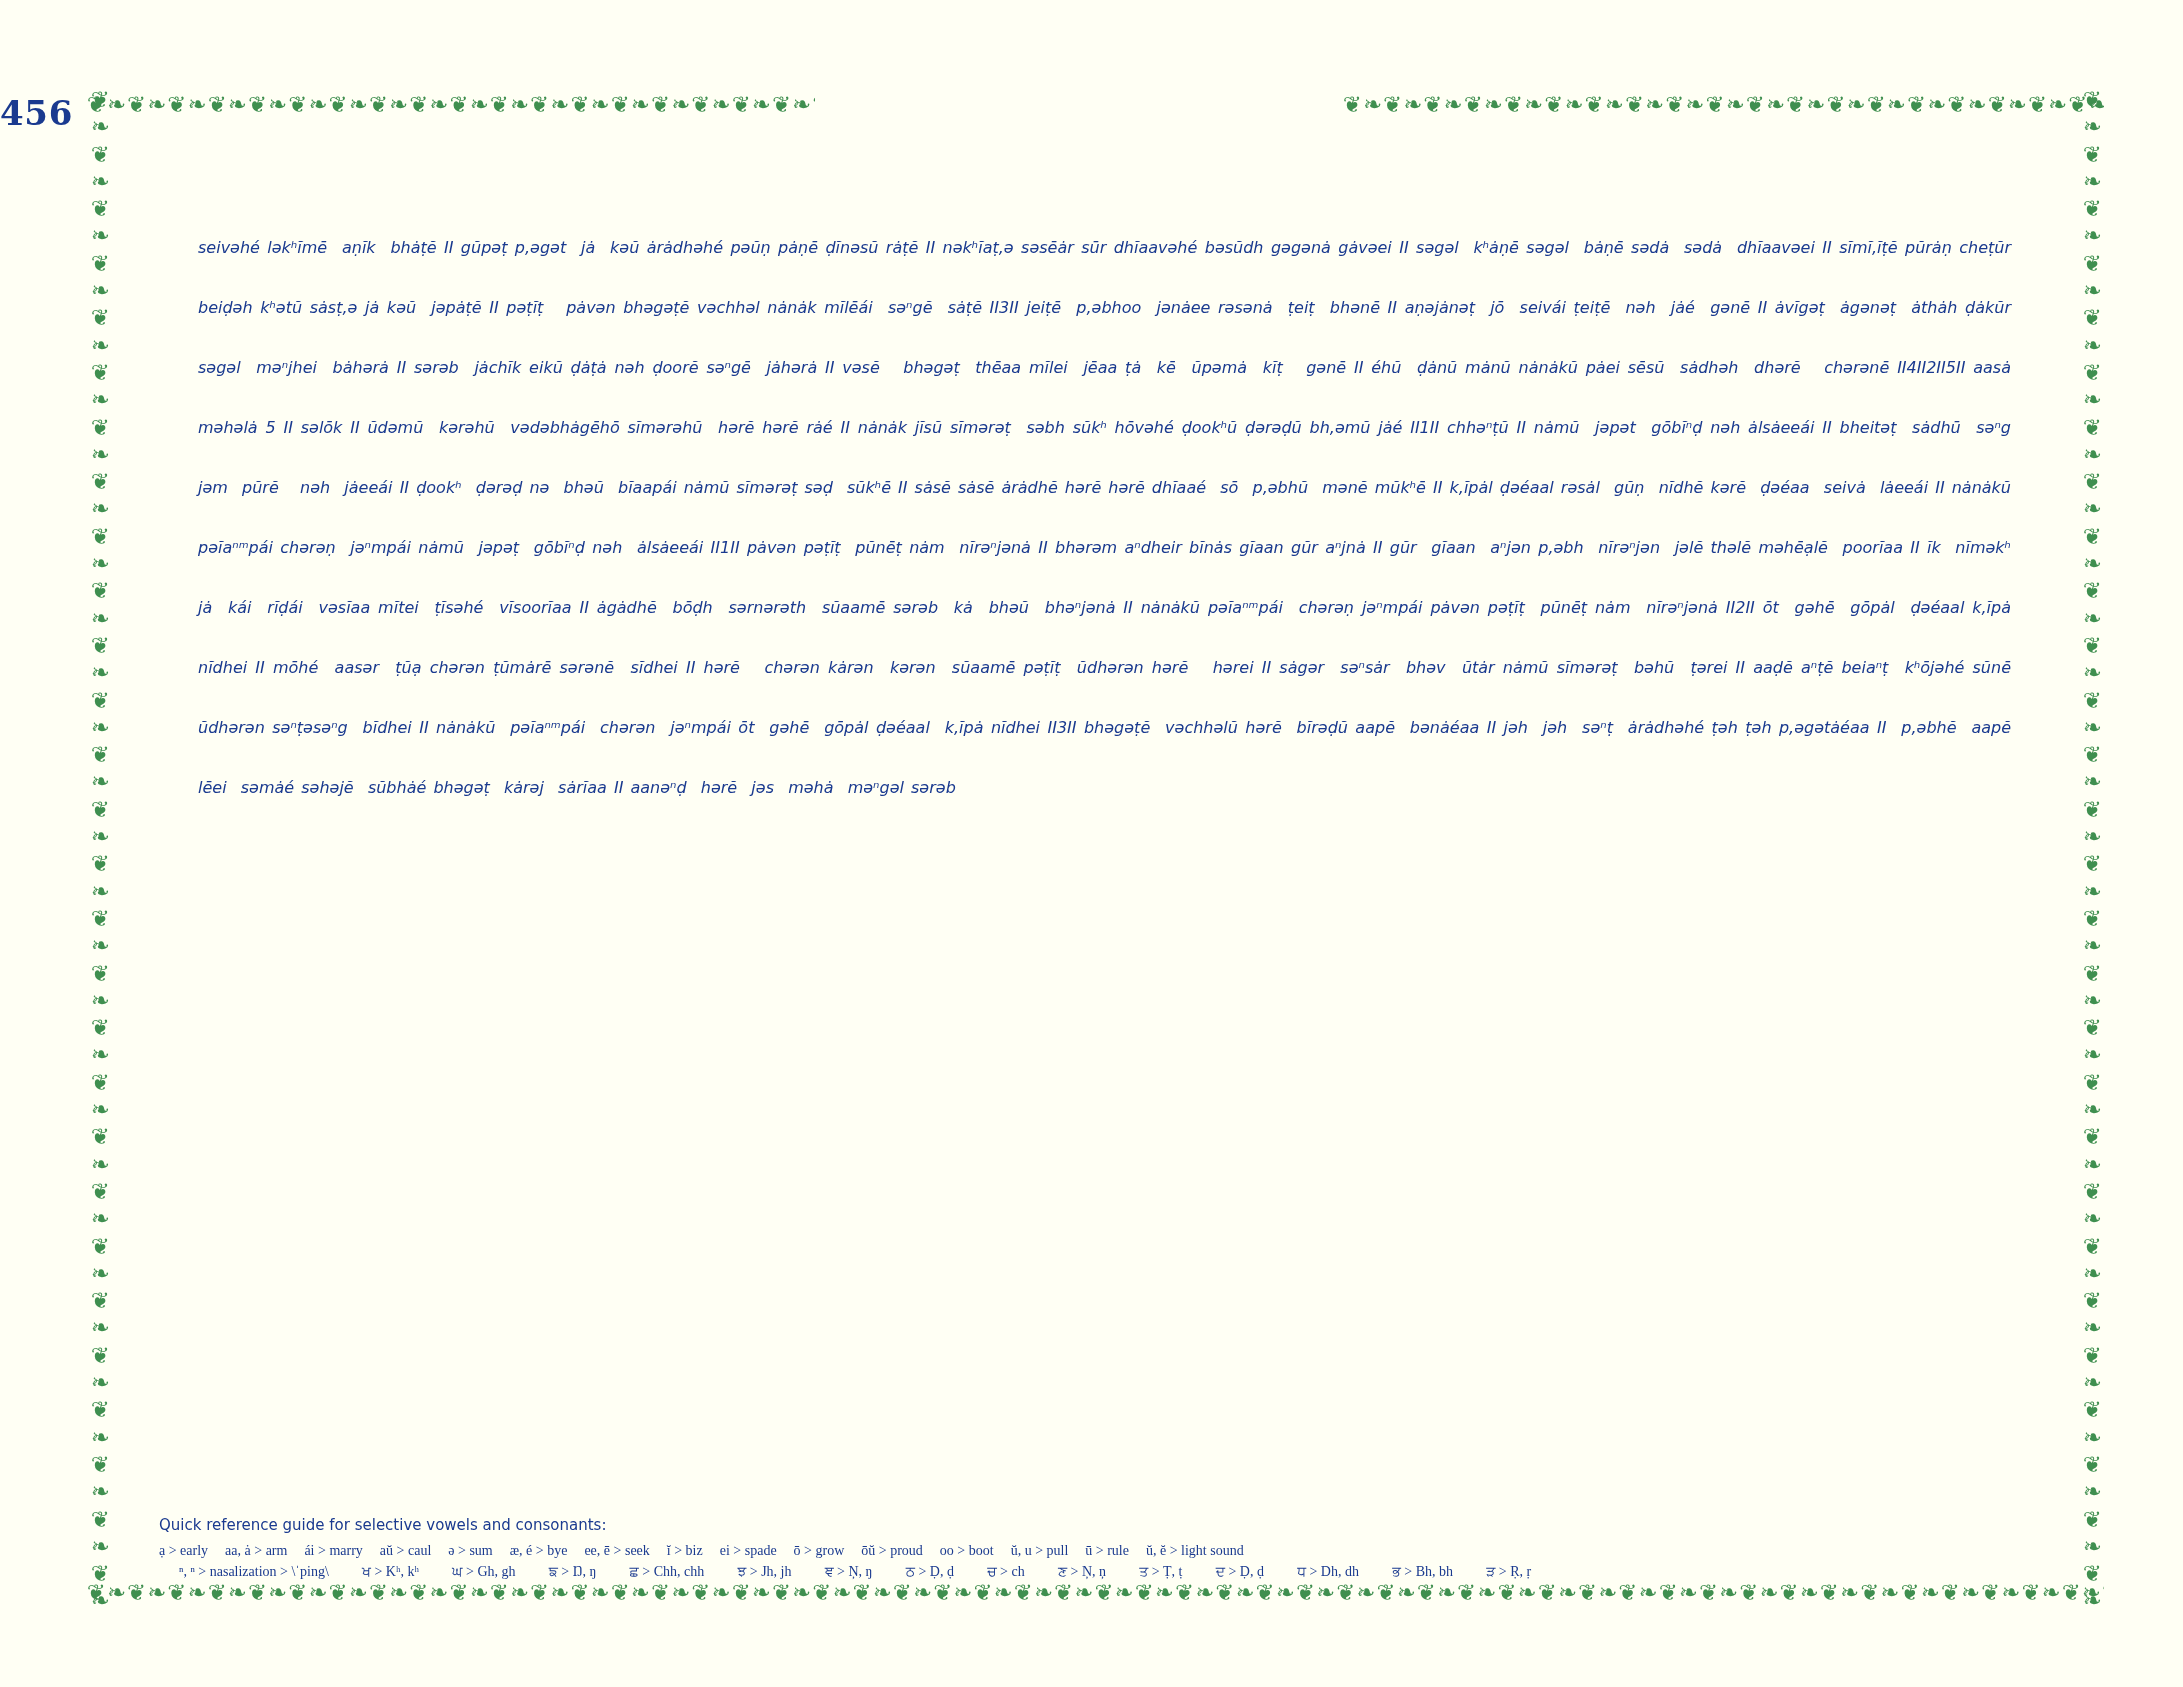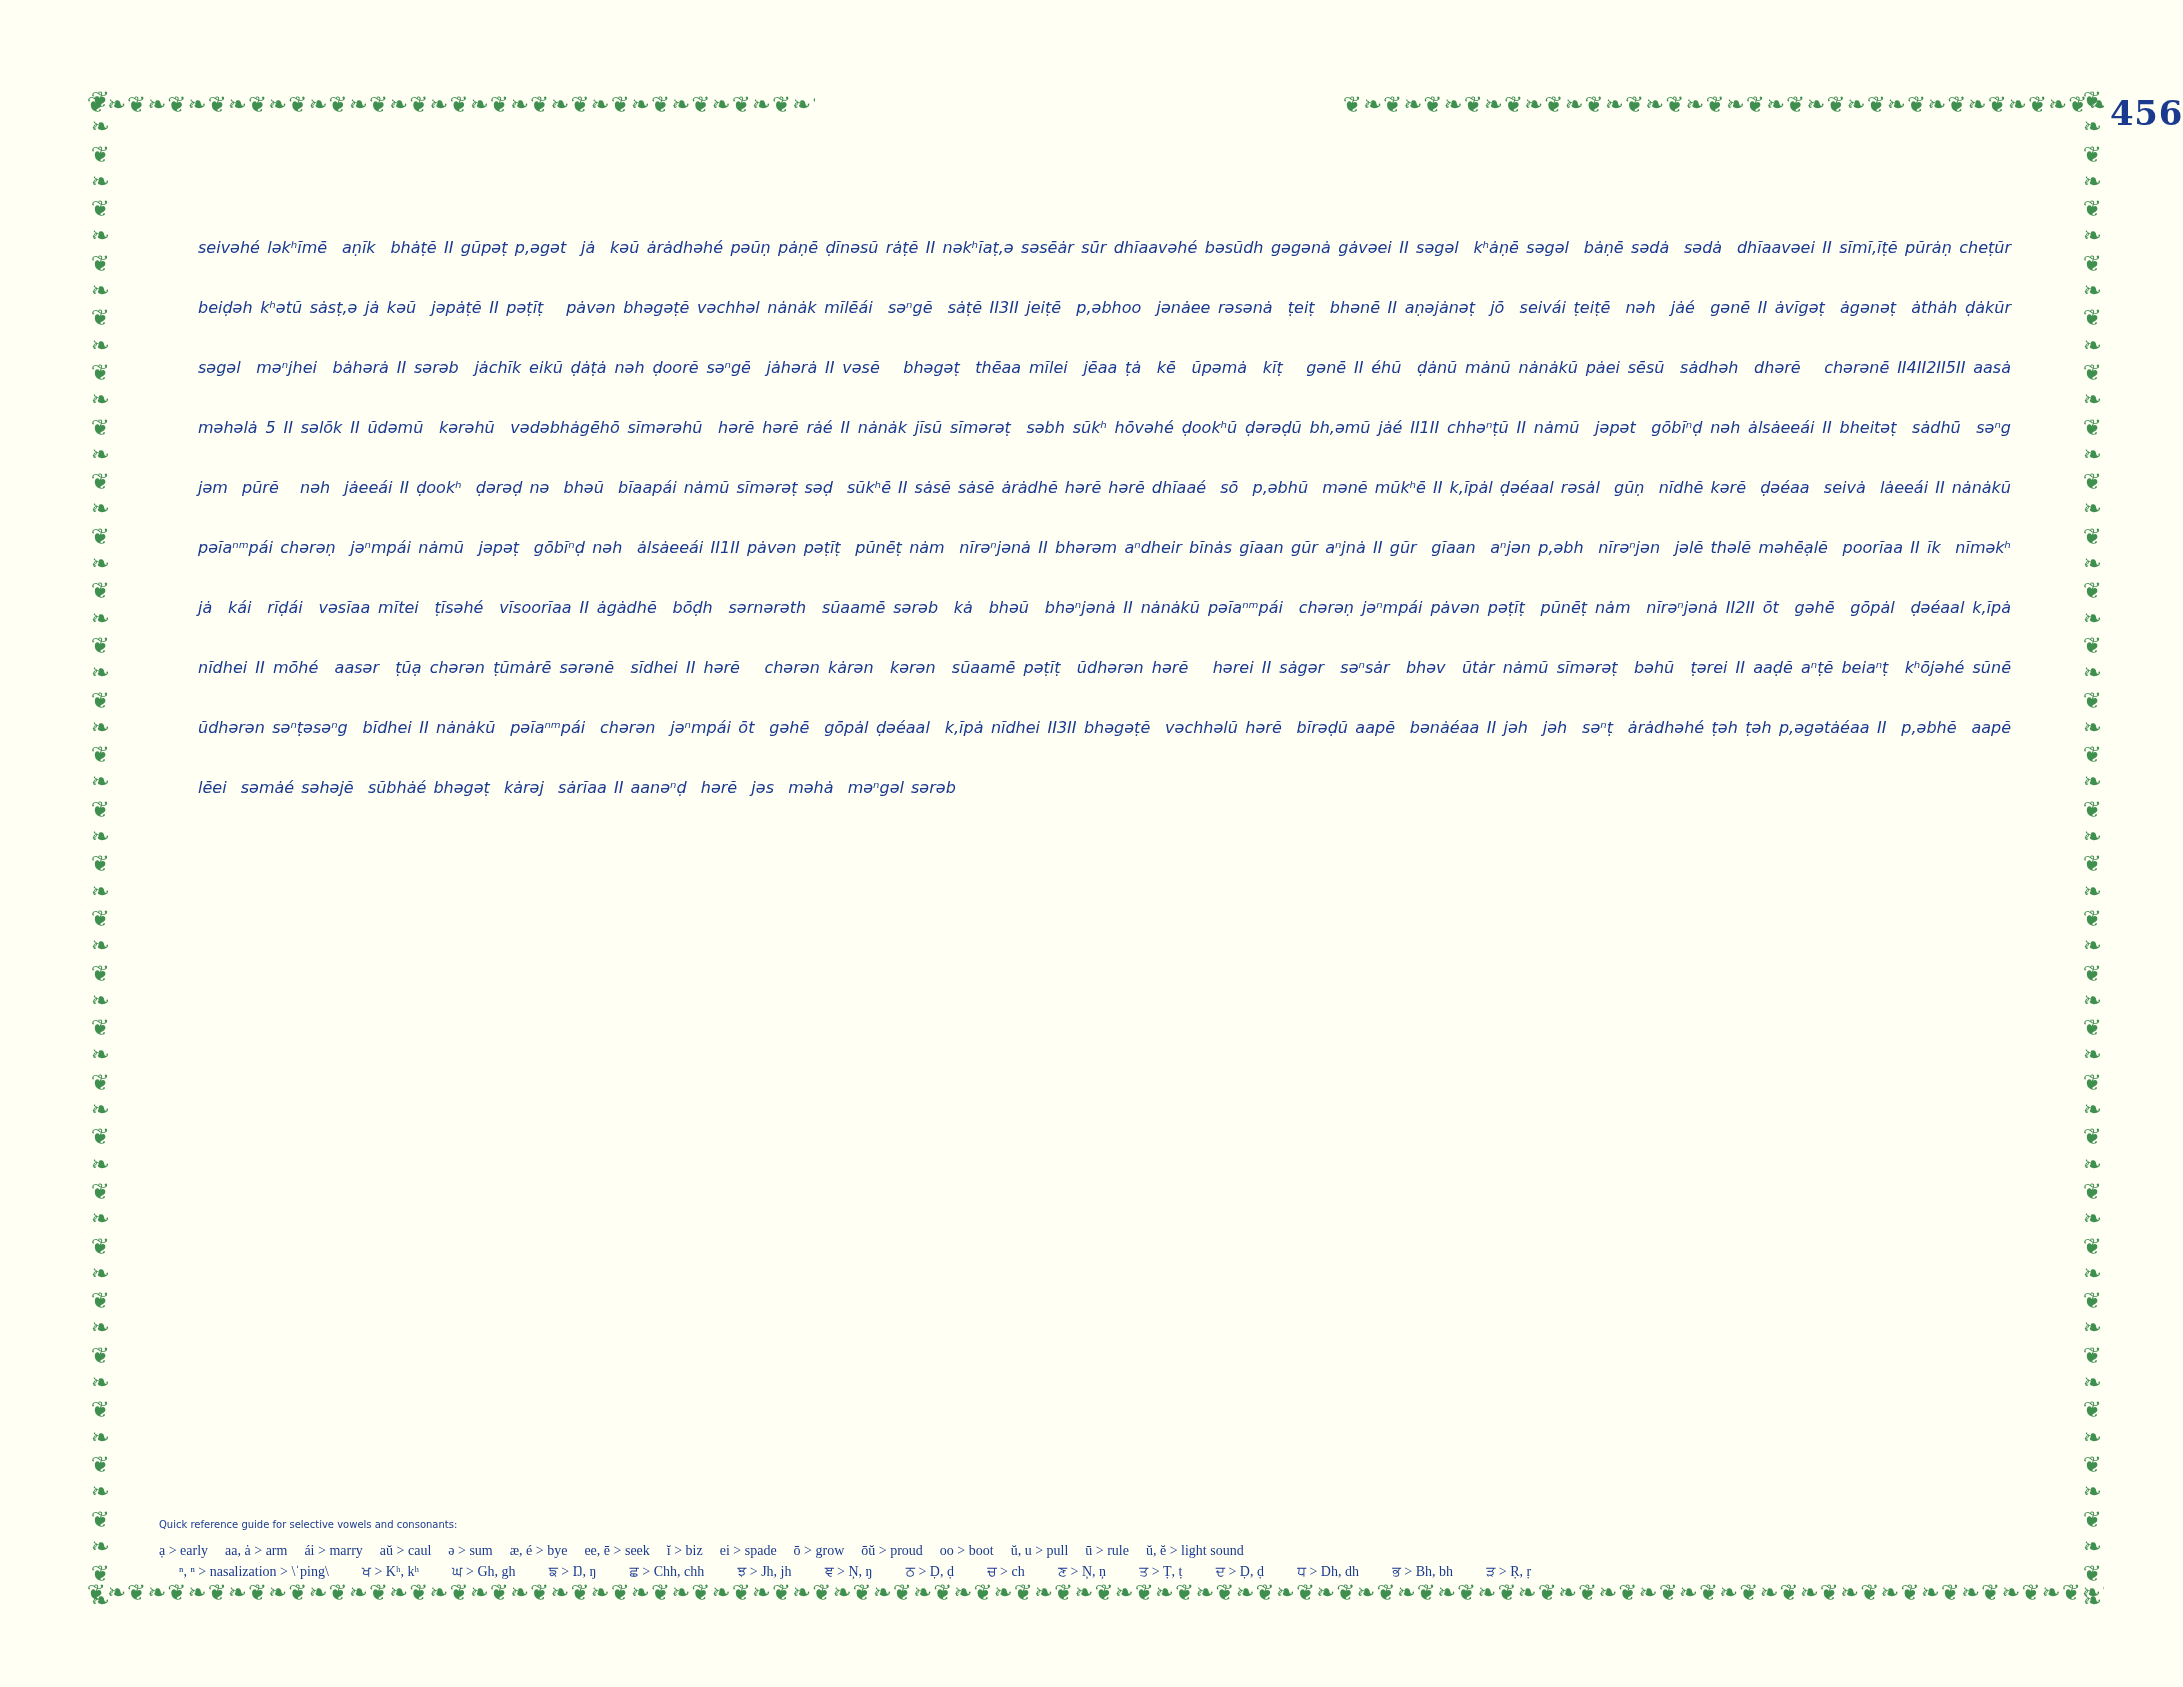--- a/index.html
+++ b/index.html
@@ -64,21 +64,21 @@
     width: 2017px;
     height: 30px;
   }
 
   
   .page-number {
     position: absolute;
     top: 93px;
     left: 0;
     width: 2183px;
-    text-align: right;
+    text-align: left;
     font-size: 34px;
     font-weight: bold;
     color: #1a3a8f;
     font-family: "DejaVu Serif", serif;
     letter-spacing: 0.7px;
   }
 
   
   .body-text {
     position: absolute;
@@ -98,21 +98,21 @@
 
   
   .ref-guide {
     position: absolute;
     left: 159px;
     top: 1515px;
     width: 1919px;
     color: #1a3a8f;
   }
   .ref-title {
-    font-size: 10px;
+    font-size: 15px;
     line-height: 20px;
     margin-bottom: 5.3px;
     font-family: "DejaVu Sans", sans-serif;
   }
   .ref-row {
     font-size: 14px;
     line-height: 21px;
     white-space: nowrap;
     font-family: Liberation Serif, serif;
   }

